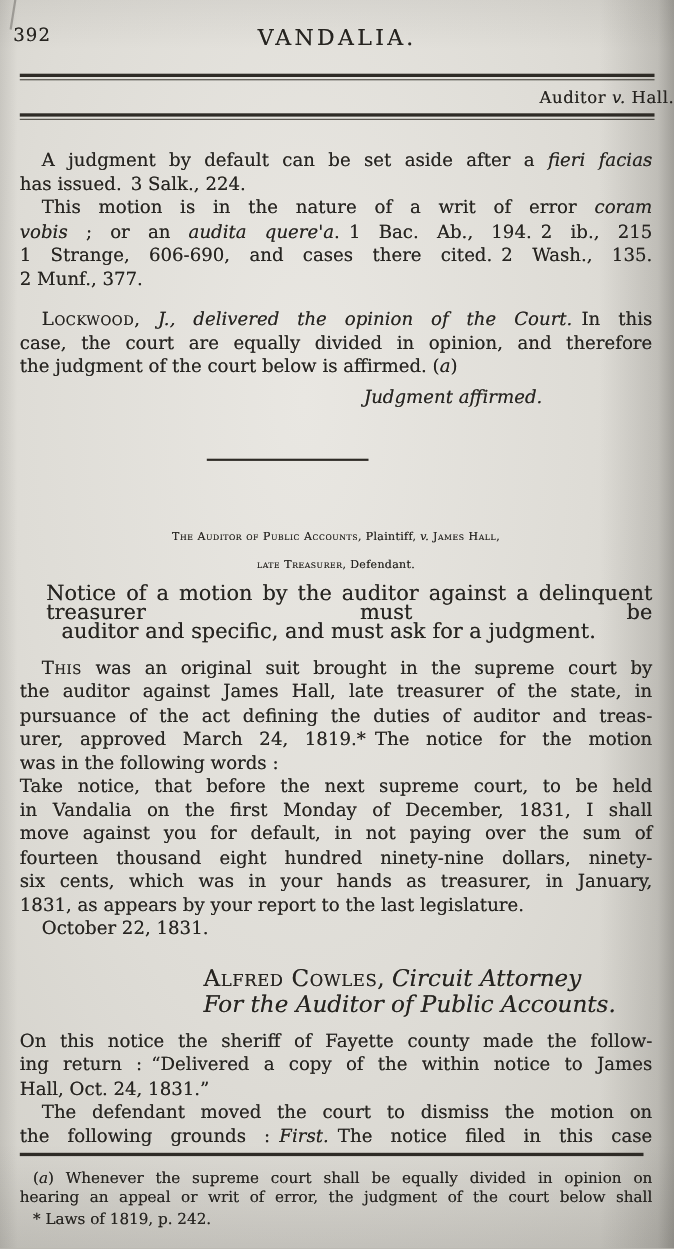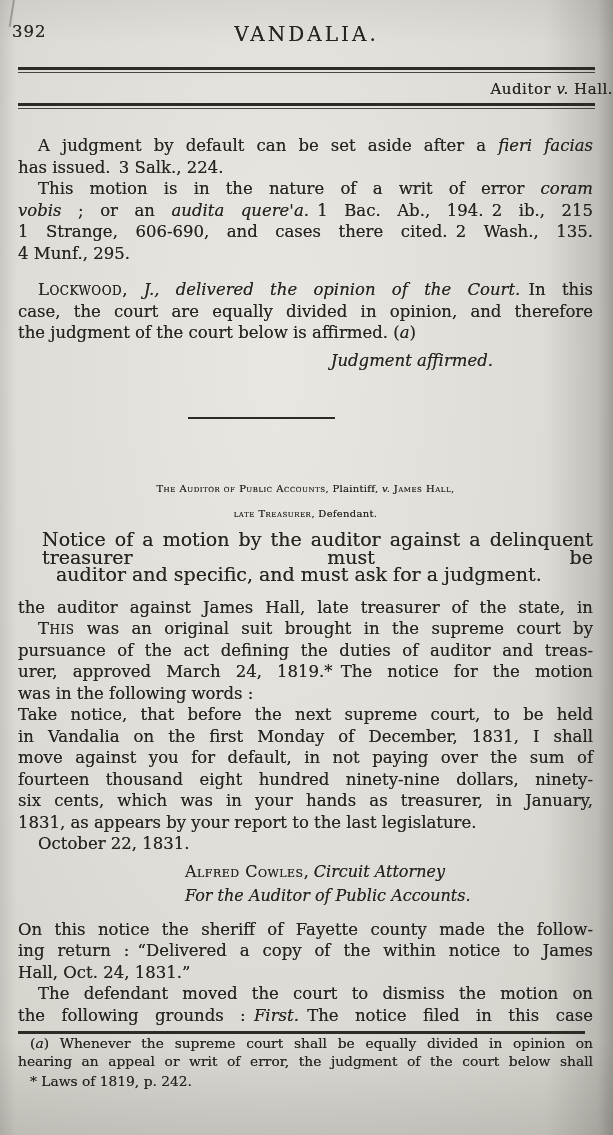--- a/index.html
+++ b/index.html
@@ -36,24 +36,24 @@
   .sc{font-variant:small-caps;letter-spacing:.5px;}
   .p-first{margin-top:26px;}
   .p-gap{margin-top:15px;}
   .judgment{margin-top:6px;font-size:16.5px;line-height:21.5px;text-align:right;padding-right:100px;}
   .midrule{margin-top:46px;margin-left:170px;width:147px;height:2.2px;background:#2e2b26;}
   .caption{margin-top:57px;font-size:10px;line-height:25px;text-align:center;letter-spacing:.3px;}
   .caption .tline{white-space:nowrap;}
   .syllabus{margin-top:5px;font-size:19px;line-height:17.5px;margin-left:24px;}
   .syllabus .tline.ind{text-indent:14px;}
   .p-body1{margin-top:13px;}
-  .signature{margin-top:5px;margin-left:167px;font-size:16px;line-height:24px;}
+  .signature{margin-top:22px;margin-left:167px;font-size:21px;line-height:24px;}
   .p-sheriff{margin-top:11px;}
   .fnrule{margin-top:5px;width:567px;height:2.4px;background:#2e2b26;}
-  .footnote{font-size:13.8px;line-height:18px;}
+  .footnote{margin-top:11px;font-size:13.8px;line-height:18px;}
   .footnote .tline.ind{text-indent:12px;}
   .fn-star{margin-top:2px;}
 </style>
 </head>
 <body>
 
 <div class="page">
   <div class="artifact-tl"></div>
 
   <div class="header">
@@ -67,43 +67,43 @@
 
   <div class="content">
     <div class="para p-first">
         <div class="tline just ind"><span>A judgment by default can be set aside after a </span><span class="it">fieri facias</span></div>
         <div class="tline"><span>has issued. 3 Salk., 224.</span></div>
       </div>
     <div class="para">
         <div class="tline just ind"><span>This motion is in the nature of a writ of error </span><span class="it">coram</span></div>
         <div class="tline just"><span class="it">vobis</span><span> ; or an </span><span class="it">audita quere'a</span><span>. 1 Bac. Ab., 194. 2 ib., 215</span></div>
         <div class="tline just"><span>1 Strange, 606-690, and cases there cited. 2 Wash., 135.</span></div>
-        <div class="tline"><span>4 Munf., 295.</span></div>
+        <div class="tline"><span>2 Munf., 377.</span></div>
       </div>
     <div class="para p-gap">
         <div class="tline just ind"><span class="sc">Lockwood</span><span>, </span><span class="it">J., delivered the opinion of the Court.</span><span> In this</span></div>
         <div class="tline just"><span>case, the court are equally divided in opinion, and therefore</span></div>
         <div class="tline"><span>the judgment of the court below is affirmed. (</span><span class="it">a</span><span>)</span></div>
       </div>
     <div class="judgment it">Judgment affirmed.</div>
 
     <div class="midrule"></div>
 
     <div class="caption">
         <div class="tline"><span class="sc">The Auditor of Public Accounts</span><span>, Plaintiff, </span><span class="it">v.</span><span> </span><span class="sc">James Hall</span><span>,</span></div>
         <div class="tline"><span class="sc">late Treasurer</span><span>, Defendant.</span></div>
       </div>
     <div class="syllabus">
         <div class="tline just"><span>Notice of a motion by the auditor against a delinquent treasurer must be</span></div>
         <div class="tline ind"><span>auditor and specific, and must ask for a judgment.</span></div>
       </div>
 
     <div class="para p-body1">
+        <div class="tline just ind"><span class="sc">This</span><span> was an original suit brought in the supreme court by</span></div>
         <div class="tline just"><span>the auditor against James Hall, late treasurer of the state, in</span></div>
-        <div class="tline just ind"><span class="sc">This</span><span> was an original suit brought in the supreme court by</span></div>
         <div class="tline just"><span>pursuance of the act defining the duties of auditor and treas-</span></div>
         <div class="tline just"><span>urer, approved March 24, 1819.* The notice for the motion</span></div>
         <div class="tline"><span>was in the following words :</span></div>
       </div>
     <div class="para">
         <div class="tline just"><span>Take notice, that before the next supreme court, to be held</span></div>
         <div class="tline just"><span>in Vandalia on the first Monday of December, 1831, I shall</span></div>
         <div class="tline just"><span>move against you for default, in not paying over the sum of</span></div>
         <div class="tline just"><span>fourteen thousand eight hundred ninety-nine dollars, ninety-</span></div>
         <div class="tline just"><span>six cents, which was in your hands as treasurer, in January,</span></div>

